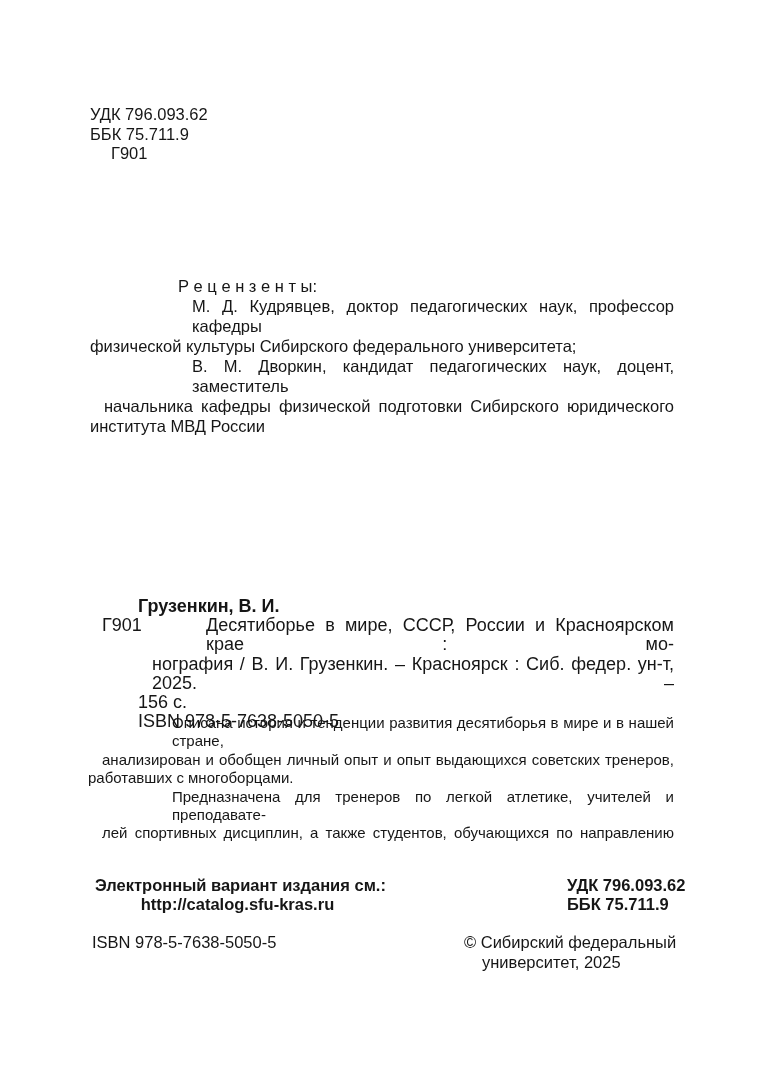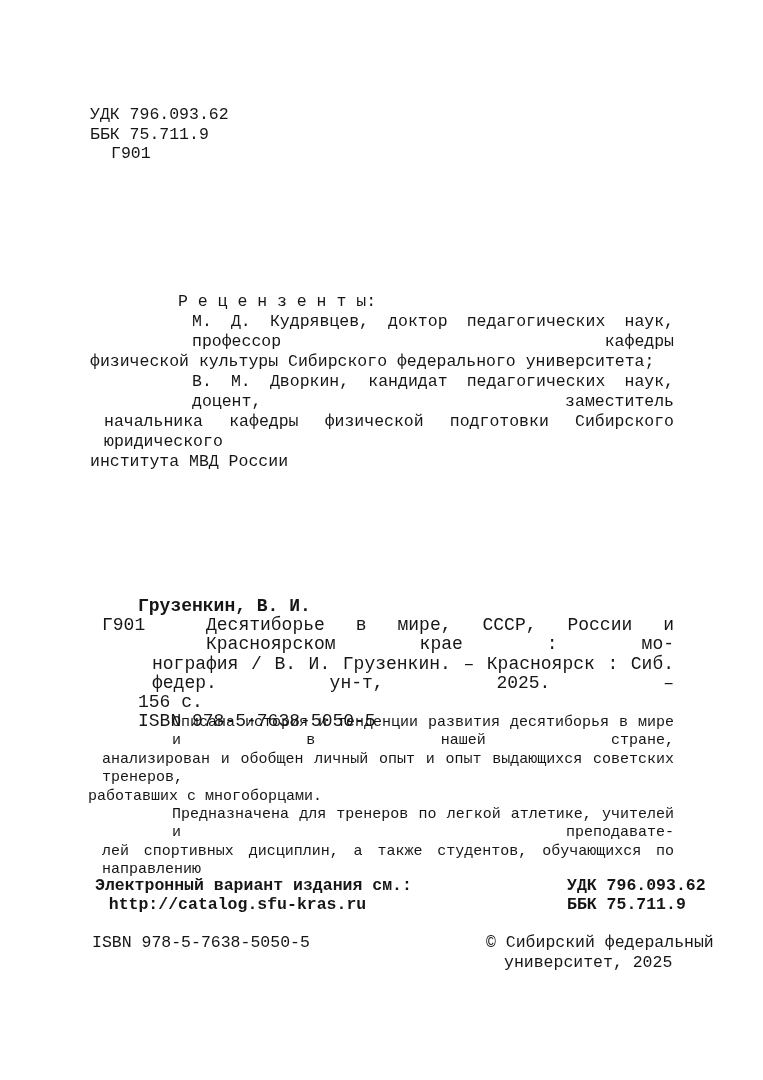--- a/index.html
+++ b/index.html
@@ -6,21 +6,21 @@
     margin: 0;
     padding: 0;
     background: #e8e8e8;
   }
   .page {
     position: relative;
     width: 763px;
     height: 1080px;
     margin: 0 auto;
     background: #ffffff;
-    font-family: Liberation Mono, monospace;
+    font-family: Liberation Sans, sans-serif;
     color: #161616;
     overflow: hidden;
   }
   .block { position: absolute; }
   .line { white-space: nowrap; }
   
   .jl {
     white-space: normal;
     text-align: justify;
     text-align-last: justify;
@@ -28,21 +28,21 @@
   }
   
   .top-codes {
     left: 90px; top: 105px;
     font-size: 16.5px; line-height: 19.5px;
   }
   .top-codes .author-sign-line { padding-left: 21px; }
 
   
   .reviewers {
-    left: 90px; top: 292px; width: 584px;
+    left: 90px; top: 276px; width: 584px;
     font-size: 16.5px; line-height: 20px;
   }
   .ind-rev { padding-left: 88px; }
 
   
   .card {
     left: 88px; top: 597px; width: 586px;
     font-size: 18px; line-height: 19.2px;
   }
   .card-head { padding-left: 50px; font-weight: bold; }
@@ -69,21 +69,21 @@
   .footer-codes {
     left: 567px; top: 876px;
     font-size: 16.5px; line-height: 19px;
     font-weight: bold;
   }
   .footer-isbn {
     left: 92px; top: 933px;
     font-size: 16.5px; line-height: 19.5px;
   }
   .footer-copy {
-    left: 486px; top: 933px;
+    left: 464px; top: 933px;
     font-size: 16.5px; line-height: 19.5px;
   }
   .footer-copy .copy-cont { margin-left: 18px; }
 </style>
 </head>
 <body>
 
 <div class="page">
 
   <div class="block top-codes">

